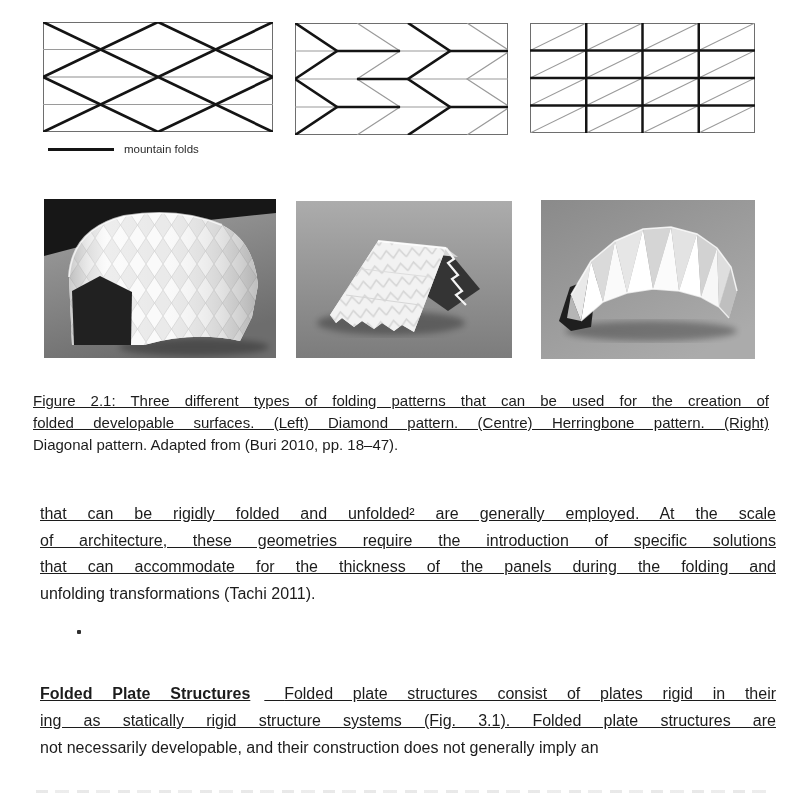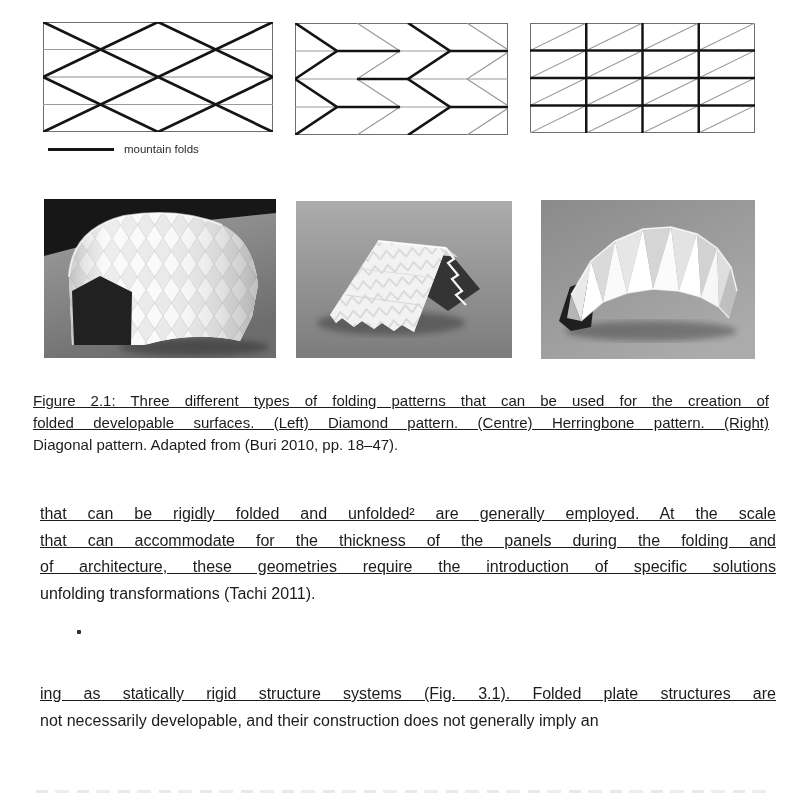--- a/index.html
+++ b/index.html
@@ -203,27 +203,30 @@
   </svg>
 
   <div class="abs caption">
     <div class="just">Figure 2.1: Three different types of folding patterns that can be used for the creation of</div>
     <div class="just">folded developable surfaces. (Left) Diamond pattern. (Centre) Herringbone pattern. (Right)</div>
     <div>Diagonal pattern. Adapted from (Buri 2010, pp. 18–47).</div>
   </div>
 
   <div class="abs para para1">
     <div class="just">that can be rigidly folded and unfolded² are generally employed. At the scale</div>
+    <div class="just">of architecture, these geometries require the introduction of specific solutions</div>
     <div class="just">that can accommodate for the thickness of the panels during the folding and</div>
-    <div class="just">of architecture, these geometries require the introduction of specific solutions</div>
     <div>unfolding transformations (Tachi 2011).</div>
   </div>
 
   <div class="abs fdot"></div>
 
   <div class="abs para para2">
+    <div class="just">
+      <strong>Folded Plate Structures</strong><span class="hsp"></span> <span>Folded plate structures consist of plates rigid in their</span>
+    </div>
     <div class="just">ing as statically rigid structure systems (Fig. 3.1). Folded plate structures are</div>
     <div>not necessarily developable, and their construction does not generally imply an</div>
   </div>
 
   <div class="abs cutline"></div>
 
 </div>
 
 </body></html>

